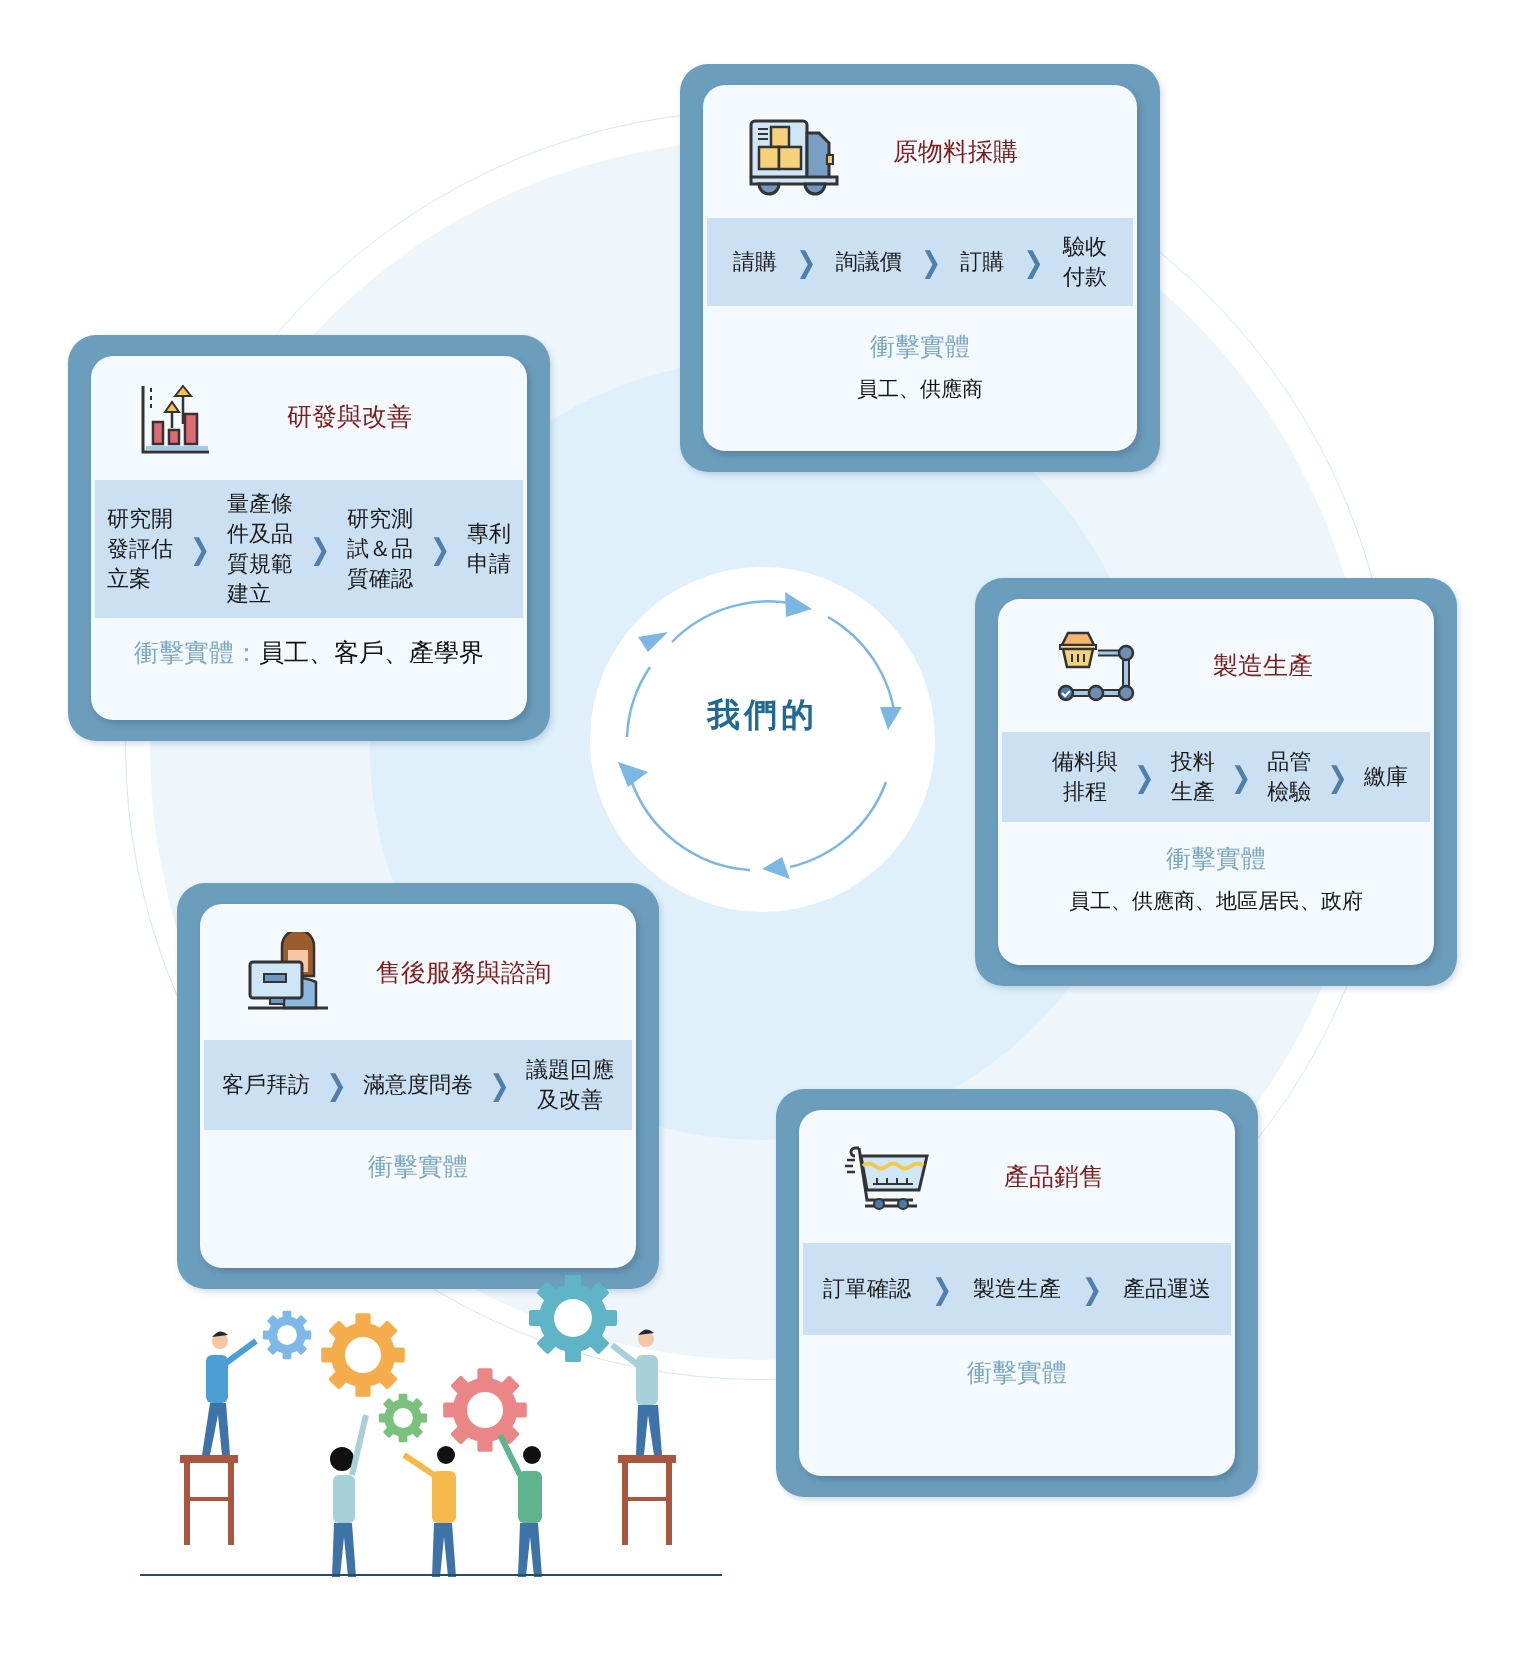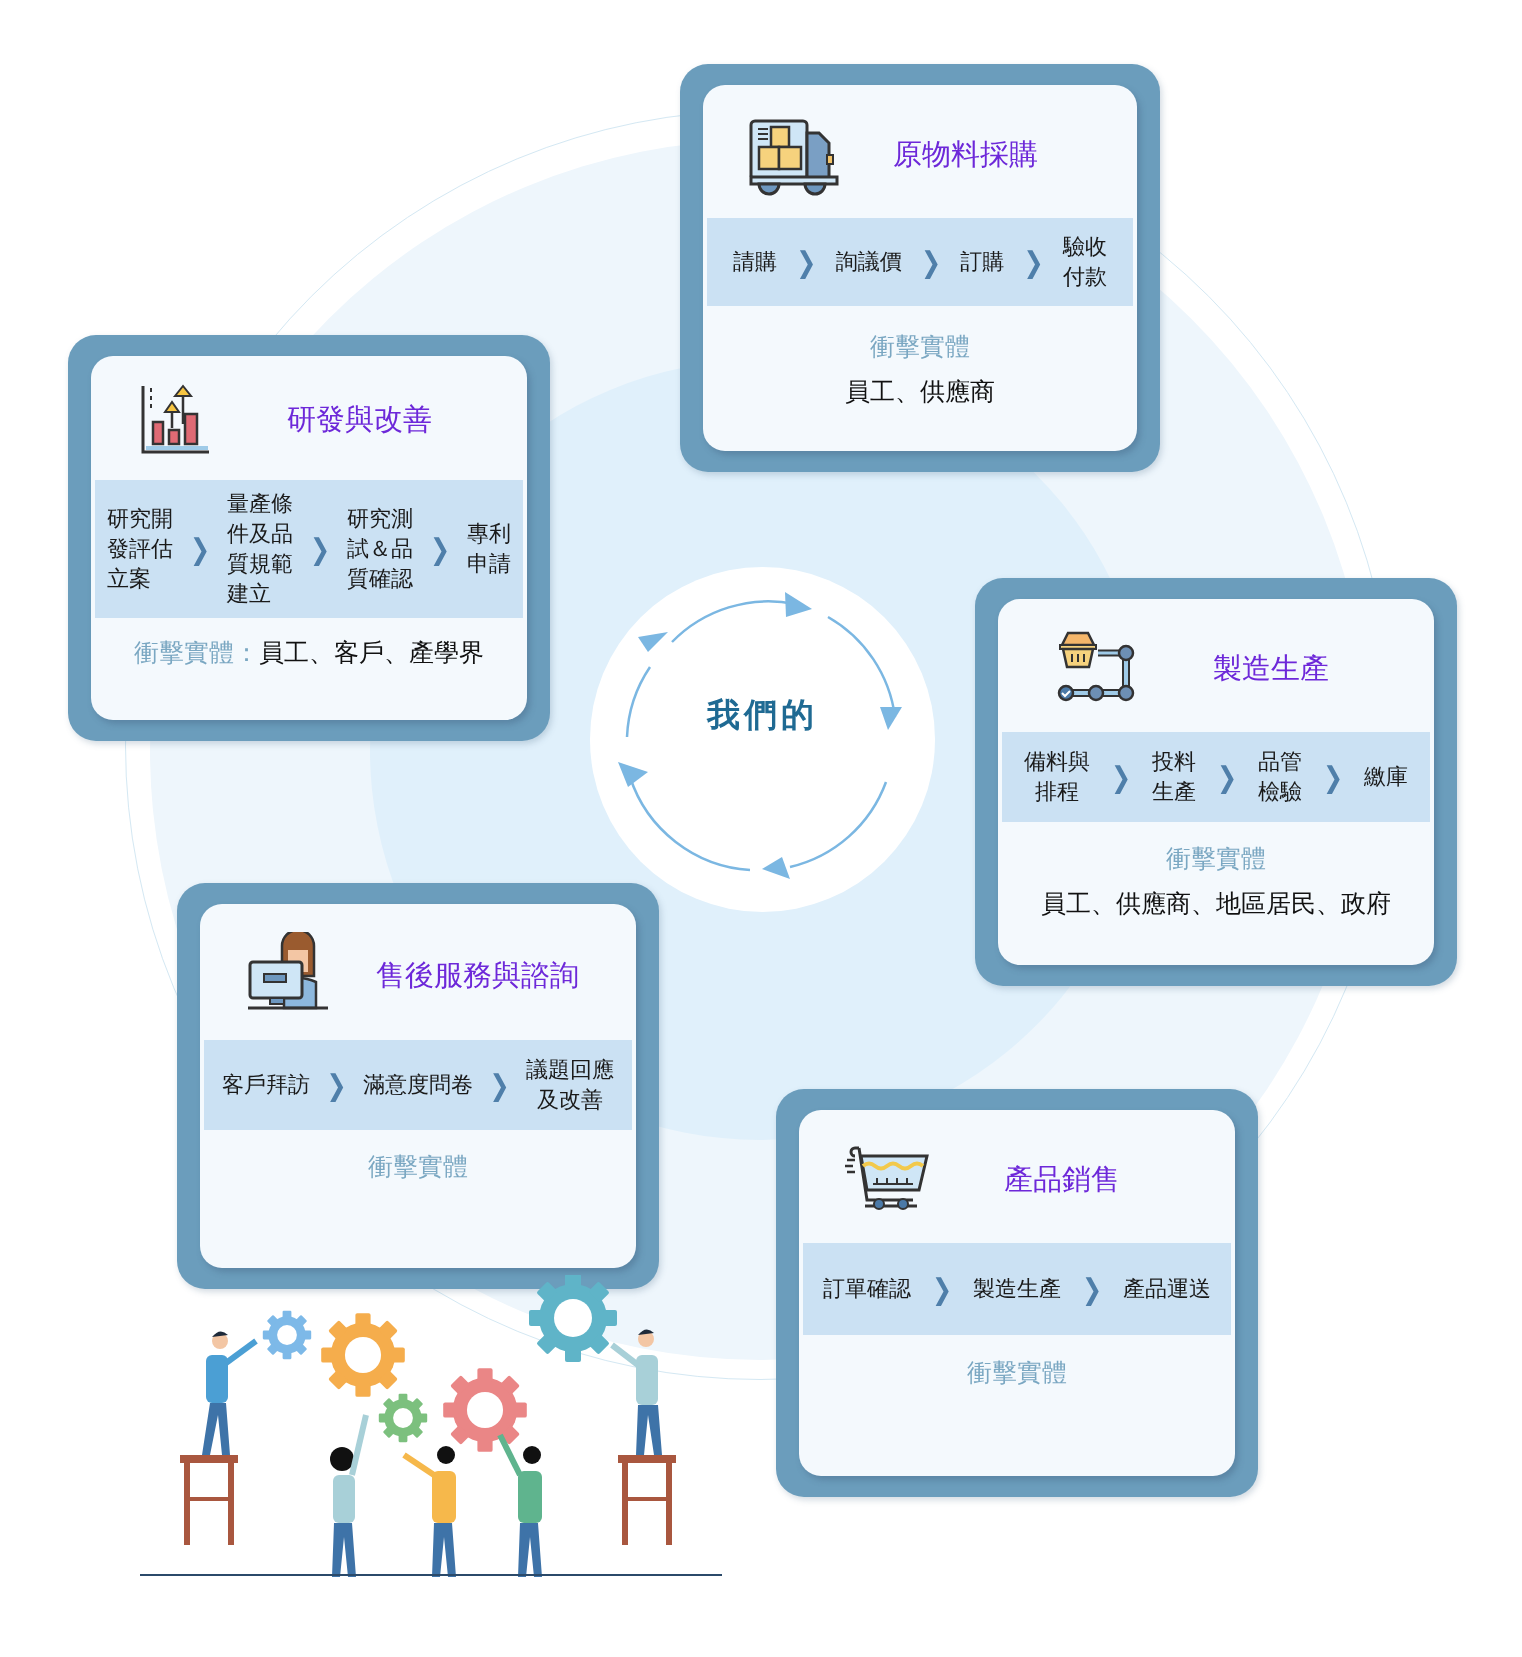--- a/index.html
+++ b/index.html
@@ -11,27 +11,27 @@
   .ring-mid { left: 150px; top: 140px; width: 1220px; height: 1220px; background: #eef6fc; }
   .ring-inner { left: 370px; top: 360px; width: 780px; height: 780px; background: #e0f0fb; }
 
   .center-circle { position: absolute; left: 590px; top: 567px; width: 345px; height: 345px; border-radius: 50%; background: #ffffff; }
   .center-svg { position: absolute; left: 590px; top: 567px; width: 345px; height: 345px; }
   .center-title { position: absolute; left: 590px; top: 690px; width: 345px; text-align: center; color: #1f6a93; font-size: 33px; font-weight: bold; letter-spacing: 4px; line-height: 50px; }
 
   .card { position: absolute; background: #6b9dbc; border-radius: 28px; box-shadow: 2px 3px 6px rgba(80,110,140,0.25); }
   .card-inner { position: absolute; left: 23px; top: 21px; right: 23px; bottom: 21px; background: #f4f9fd; border-radius: 22px; box-shadow: 3px 4px 6px rgba(60,90,120,0.35); overflow: hidden; }
   .card-icon { position: absolute; }
-  .card-title { position: absolute; color: #6d28d9; font-size: 29px; white-space: nowrap; }
+  .card-title { position: absolute; color: #7f1d1d; font-size: 25px; white-space: nowrap; }
   .steps { position: absolute; left: 4px; right: 4px; background: #cbe1f3; display: flex; align-items: center; justify-content: space-between; }
   .step { color: #1a1a1a; font-size: 22px; line-height: 30px; text-align: center; }
   .step.left { text-align: left; }
   .chev { color: #4f7faa; font-size: 24px; font-weight: bold; transform: scaleY(1.2); }
   .impact-label { position: absolute; left: 0; right: 0; text-align: center; color: #7aa7c2; font-size: 25px; }
-  .impact-value { position: absolute; left: 0; right: 0; text-align: center; color: #111; font-size: 25px; }
+  .impact-value { position: absolute; left: 0; right: 0; text-align: center; color: #111; font-size: 21px; }
   .impact-row { position: absolute; left: 0; right: 0; text-align: center; font-size: 25px; white-space: nowrap; }
 
   .illus { position: absolute; left: 140px; top: 1275px; width: 600px; height: 385px; }
 </style>
 </head>
 <body>
 
 <div class="bg-ring ring-mid"></div>
 <div class="bg-ring ring-inner"></div>
 <div class="bg-ring ring-outline"></div>
@@ -139,21 +139,21 @@
       <path d="M14 62 h60" stroke="#333" stroke-width="8"></path>
       <path d="M14 62 h60" stroke="#9fcbe8" stroke-width="4"></path>
       <circle cx="72" cy="22" r="7" fill="#6d8fb4" stroke="#333" stroke-width="2.5"></circle>
       <circle cx="72" cy="62" r="7" fill="#6d8fb4" stroke="#333" stroke-width="2.5"></circle>
       <circle cx="42" cy="62" r="7" fill="#6d8fb4" stroke="#333" stroke-width="2.5"></circle>
       <circle cx="12" cy="62" r="7" fill="#4b7aa8" stroke="#333" stroke-width="2.5"></circle>
       <path d="M8 62 l3 3 l5 -5" stroke="#fff" stroke-width="2" fill="none"></path>
     </svg>
     <div class="card-title" style="left:215px; top:50px;">製造生產</div>
     <div class="steps" style="top:133px; height:90px; padding:0 22px;">
-      <div class="step" style="white-space:pre-line;">備料與
+      <div class="step" style="white-space:pre-line;margin-left:28px;">備料與
 排程</div>
       <span class="chev">❯</span>
       <div class="step" style="white-space:pre-line;">投料
 生產</div>
       <span class="chev">❯</span>
       <div class="step" style="white-space:pre-line;">品管
 檢驗</div>
       <span class="chev">❯</span>
       <div class="step">繳庫</div>
     </div>

